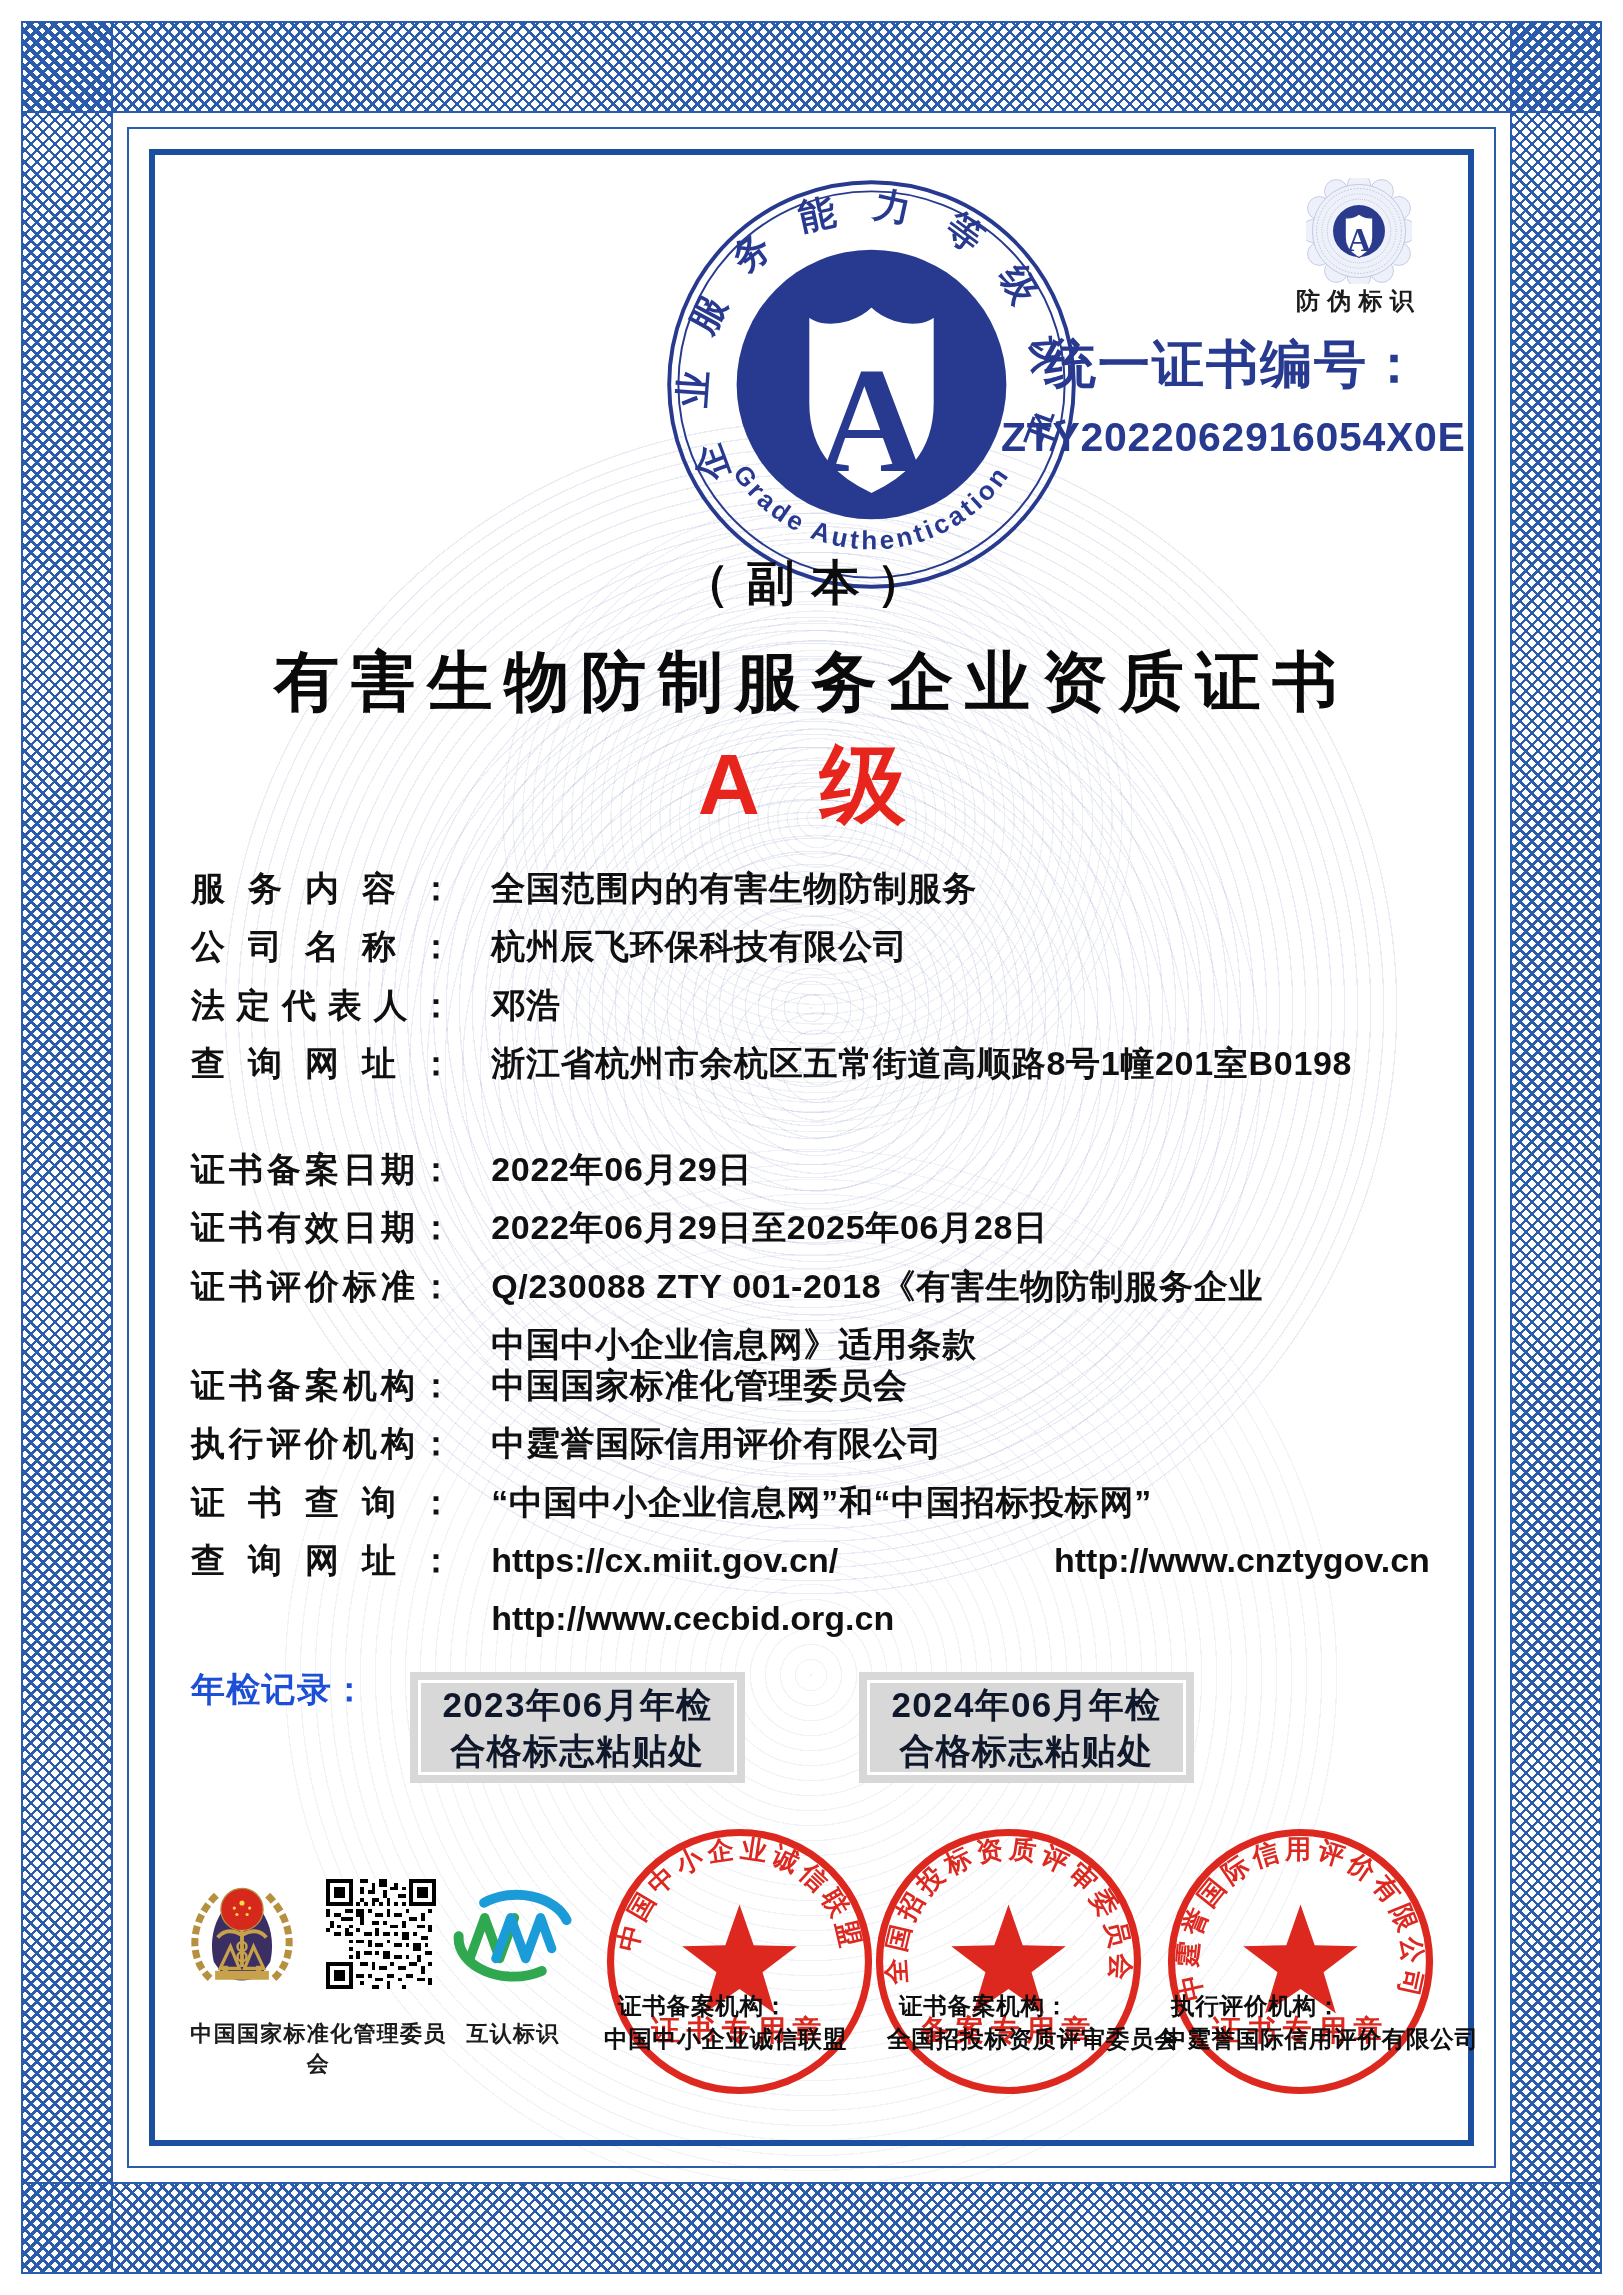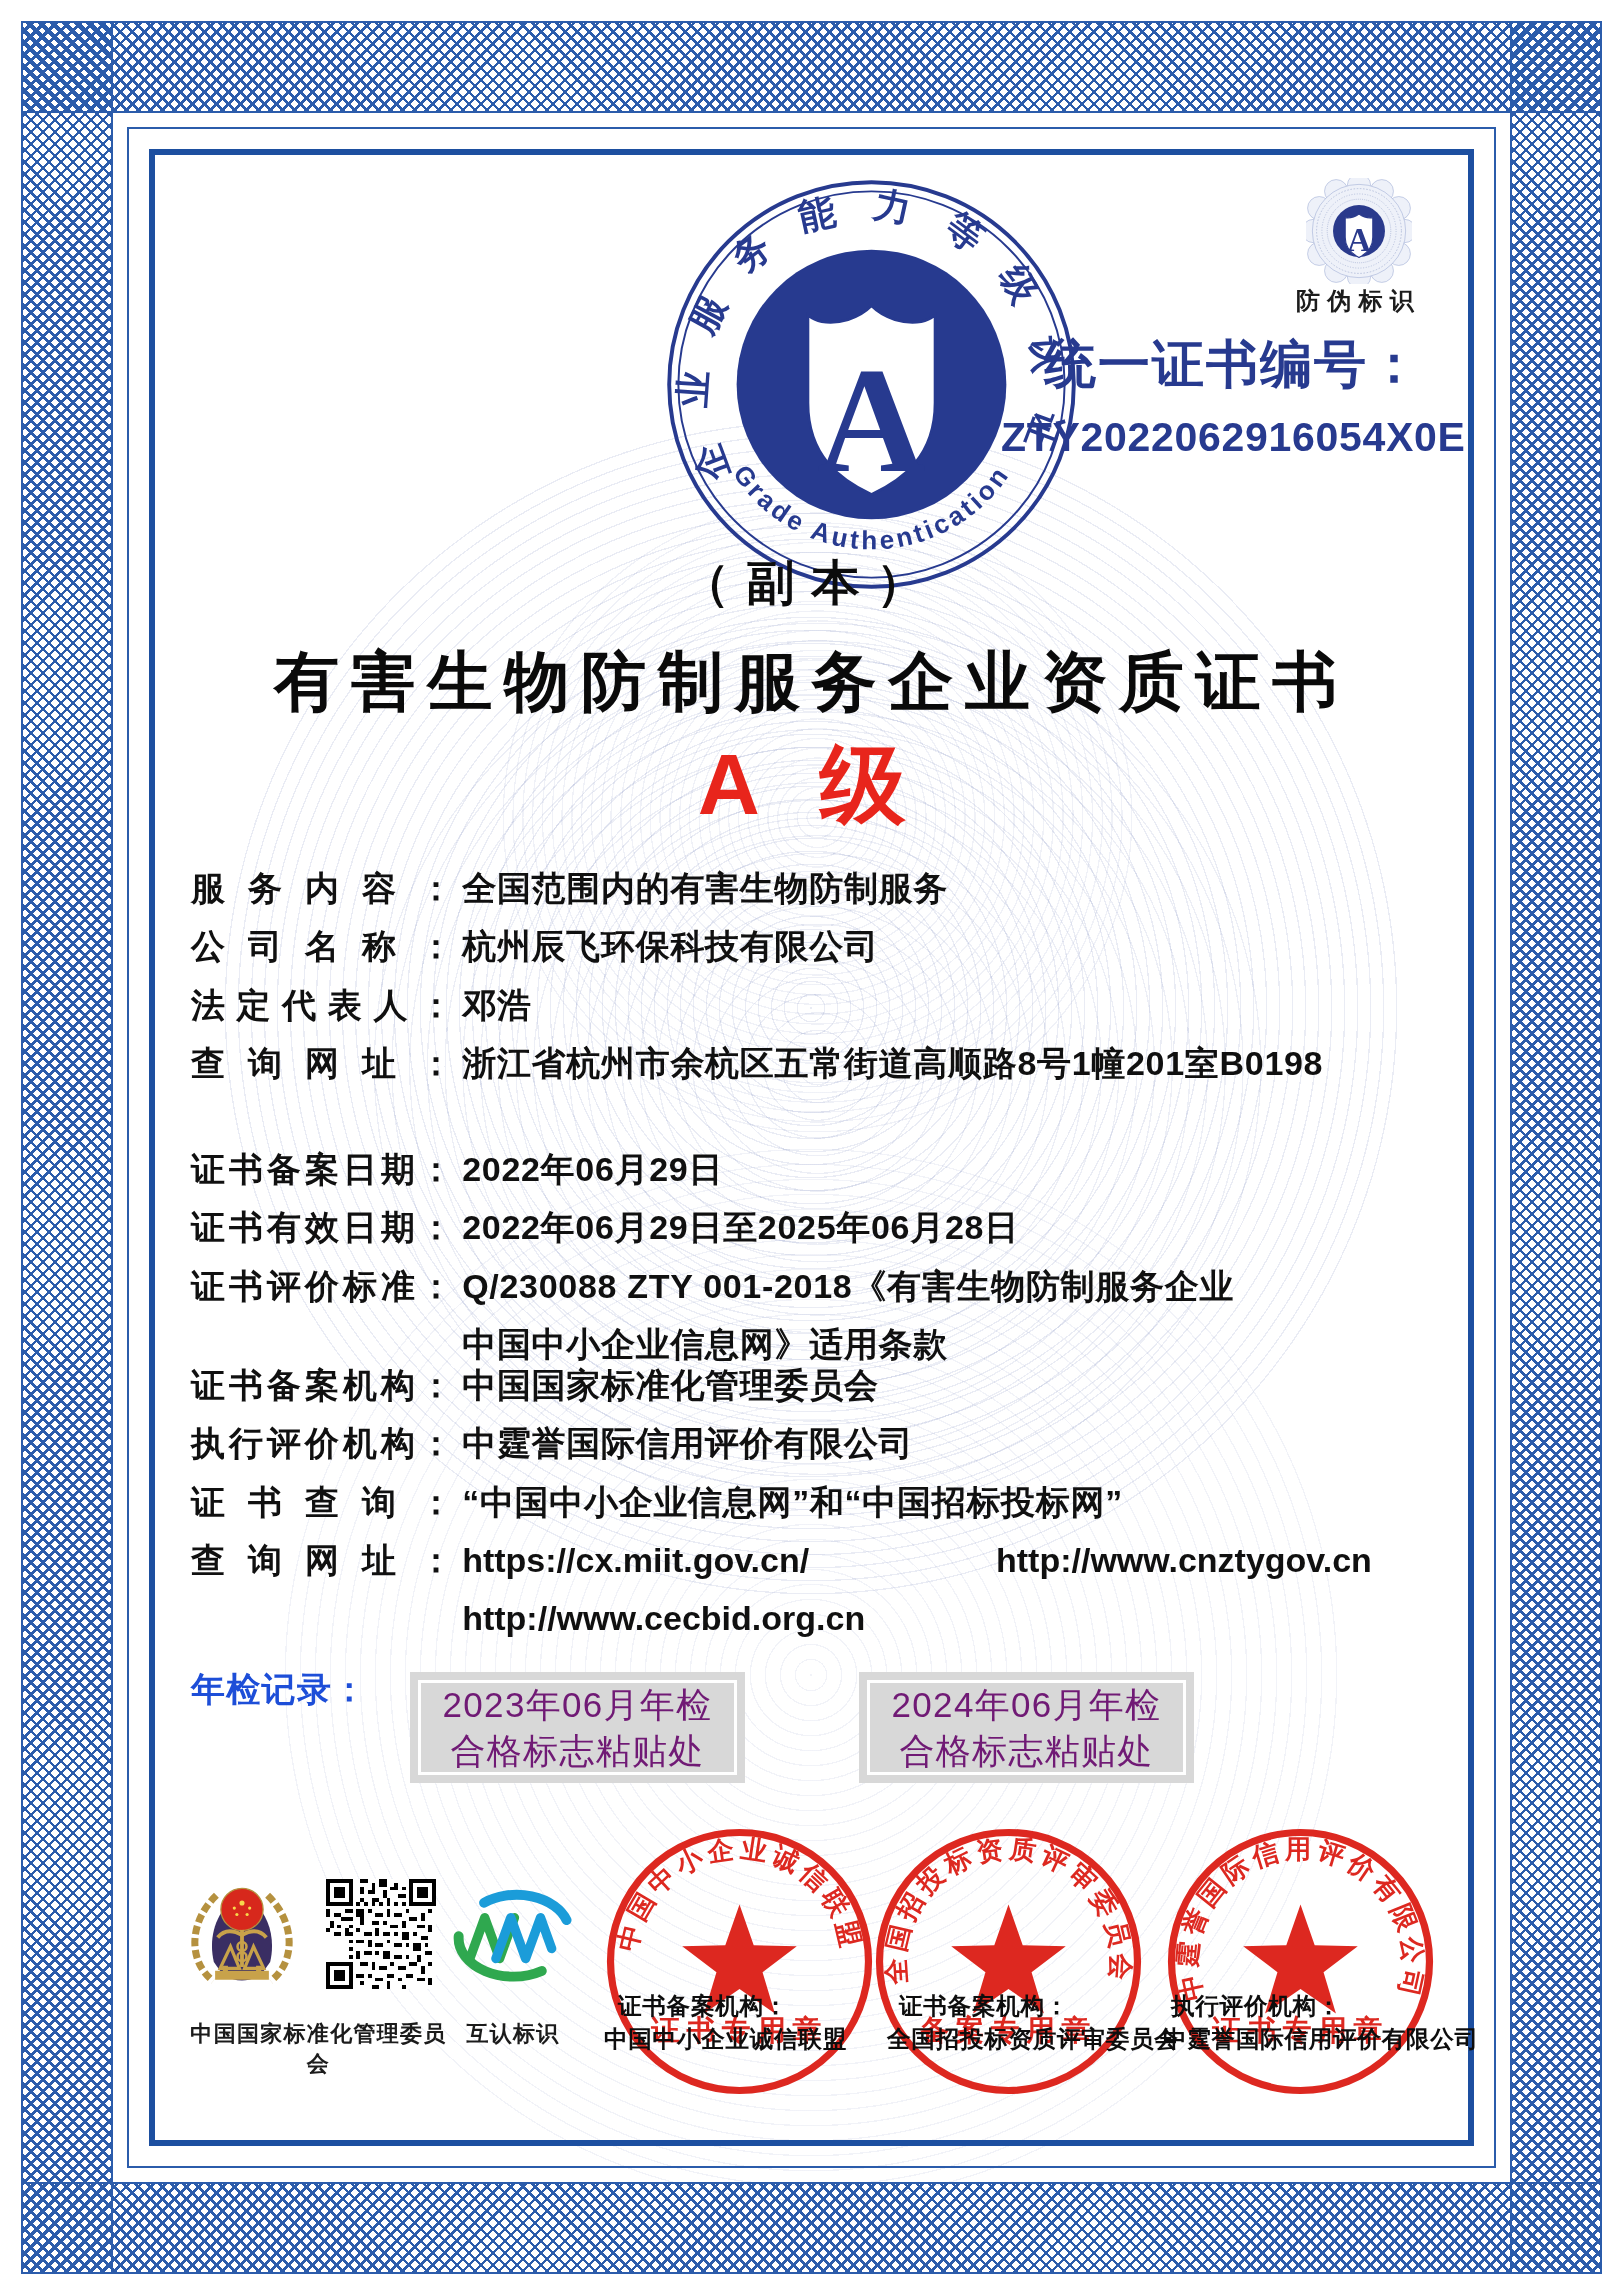--- a/index.html
+++ b/index.html
@@ -40,32 +40,32 @@
   .title{top:638px;font-size:65px;font-weight:900;letter-spacing:11.8px;color:#0a0a0a;}
   .grade{top:727px;font-size:86px;font-weight:900;letter-spacing:19.6px;color:var(--red);}
   .serial{left:1001px;top:330px;width:504px;color:var(--navy);}
   .serial .slabel{font-size:52px;font-weight:800;letter-spacing:2px;margin-left:43px;}
   .serial .snum{font-size:41px;font-weight:800;letter-spacing:0.7px;margin-top:14.4px;}
   .fake-label{top:285px;left:1280px;width:157px;text-align:center;
     font-size:24px;font-weight:700;letter-spacing:7.2px;color:#1c1c1c;}
   
   .fgroup{left:191px;width:1282px;color:var(--ink);}
   .g1{top:870px;} .g2{top:1151px;} .g3{top:1367px;}
-  .frow{display:flex;align-items:flex-start;margin-bottom:21.6px;font-size:34px;font-weight:700;line-height:1.08;}
+  .frow{display:flex;align-items:flex-start;margin-bottom:21.6px;font-size:34px;font-weight:700;line-height:1.08;gap:29px;}
   .flbl{flex:0 0 262px;text-align:justify;text-align-last:justify;-moz-text-align-last:justify;white-space:nowrap;}
   .fval{flex:1;padding-left:9.2px;letter-spacing:0.7px;}
   .fspacer{flex:0 0 262px;}
   .ucol1{flex:0 0 543px;padding-left:9.2px;} .ucol2{flex:1;}
   
   .insp-label{left:191px;top:1667px;font-size:34px;font-weight:700;color:#1d4ed8;letter-spacing:1.3px;}
   .ibox{width:335px;height:111px;background:var(--boxgray);}
   .ibox1{left:410px;top:1672px;} .ibox2{left:859px;top:1672px;padding-left:36px;}
   .ibox .inner{position:absolute;inset:7.9px;border:3.3px solid #fff;
     display:flex;flex-direction:column;justify-content:center;align-items:center;}
-  .ibox .bline{font-size:35px;font-weight:400;color:#701a75;line-height:46px;letter-spacing:1.3px;}
+  .ibox .bline{font-size:35px;font-weight:700;color:#0f172a;line-height:46px;letter-spacing:1.3px;}
   
   .cap{font-size:22px;font-weight:700;color:#1b1b1b;letter-spacing:1.3px;text-align:center;}
   .cap1{left:181px;top:2019px;width:275px;} .cap2{left:454px;top:2019px;width:118px;}
   .stamp{position:absolute;z-index:2;width:275px;height:275px;top:1824px;}
   .s1{left:602px;} .s2{left:871px;} .s3{left:1163px;}
   .stamp text{font-weight:700;}
   .ringtxt{font-size:40px;letter-spacing:7px;fill:var(--sealred);}
   .sealtxt{font-size:44px;letter-spacing:10px;fill:var(--sealred);}
   .stxt{position:absolute;z-index:3;font-size:23.6px;font-weight:700;color:#0d0d0d;letter-spacing:0.7px;white-space:nowrap;}
   .badge-cn{font-size:56px;font-weight:700;letter-spacing:52px;fill:var(--navy);}

